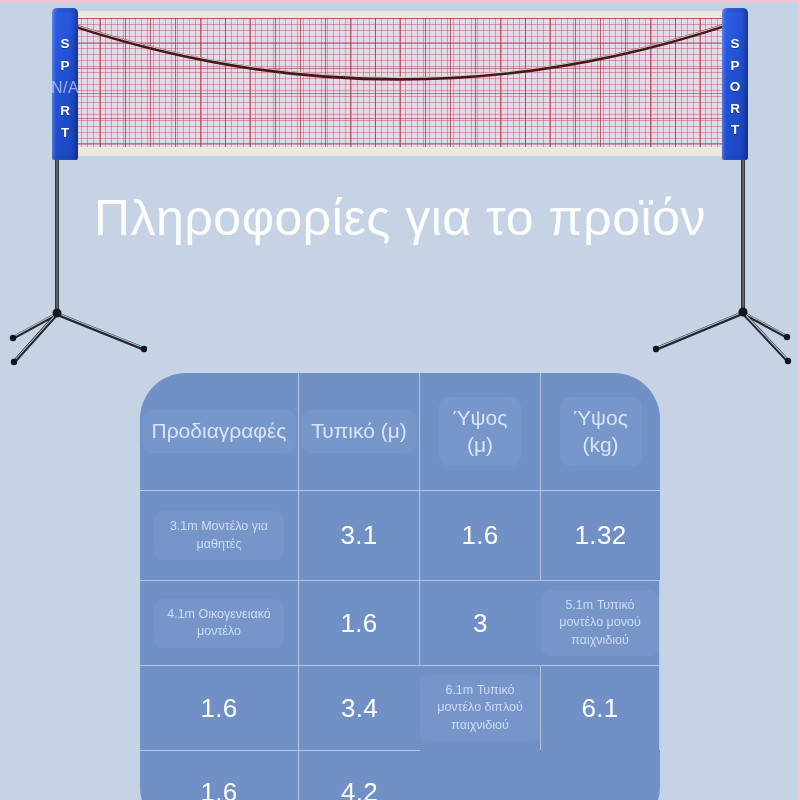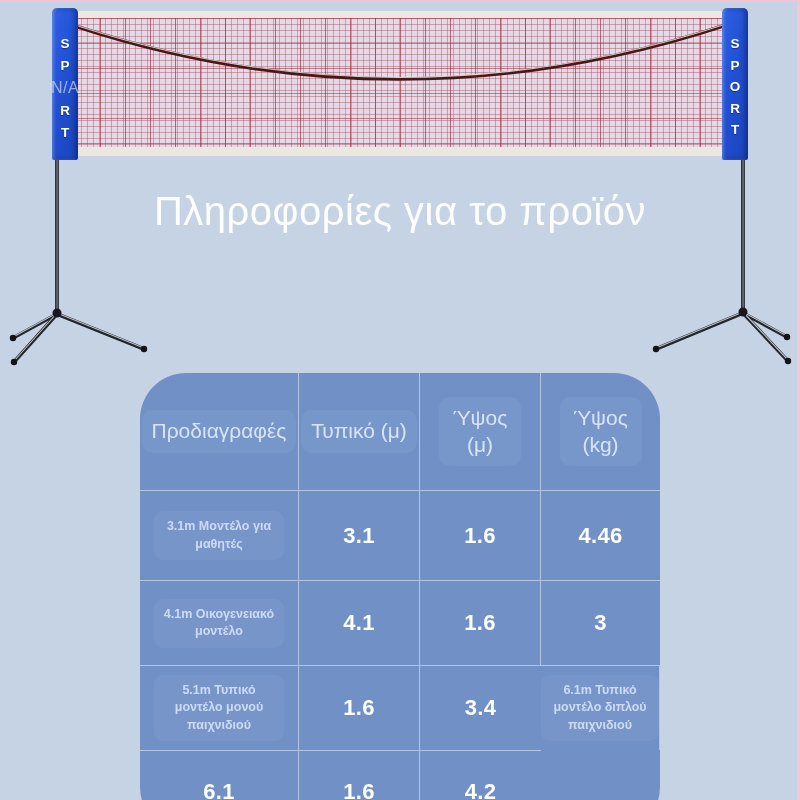--- a/index.html
+++ b/index.html
@@ -48,21 +48,21 @@
     position:absolute;width:4px;z-index:2;
     background:linear-gradient(to right,#1f2328,#6a737d 55%,#22262b);
   }
   .pole-left{left:55px;top:158px;height:157px;}
   .pole-right{left:741px;top:158px;height:156px;}
   .tripod-svg{position:absolute;left:0;top:0;z-index:4;pointer-events:none;}
 
   
   .title{
     position:absolute;left:0;top:189px;width:800px;z-index:5;
-    text-align:center;font-size:40px;font-weight:400;letter-spacing:.5px;
+    text-align:center;font-size:50px;font-weight:400;letter-spacing:.5px;
     color:rgba(255,255,255,.96);
   }
 
   
   .spec-table{
     position:absolute;left:140px;top:338px;width:520px;height:460px;z-index:6;
     background:#7090c6;border-radius:46px;overflow:hidden;
     display:grid;
     grid-template-columns:159px 121px 121px 119px;
     grid-template-rows:117px 90px 85px 85px 83px;
@@ -80,24 +80,23 @@
     font-size:21px;line-height:1.25;text-align:center;
     color:rgba(230,239,255,.88);
     background:rgba(255,255,255,.055);border-radius:10px;padding:8px 10px;
   }
   .h-narrow{max-width:62px;}
   .r-label{
     font-size:12.5px;line-height:1.4;text-align:center;
     color:rgba(222,234,255,.82);
     background:rgba(255,255,255,.05);border-radius:9px;padding:7px 9px;
     max-width:112px;
-    font-weight:bold;
   }
   .val{
-    font-size:22px;font-weight:bold;letter-spacing:.3px;color:#ffffff;
+    font-size:26px;font-weight:normal;letter-spacing:.3px;color:#ffffff;
   }
 </style>
 </head>
 <body>
 
 <div class="canvas">
 
   <div class="edge-top"></div>
   <div class="edge-right"></div>
 
@@ -170,30 +169,27 @@
     <div class="cell">
       <span class="r-label">3.1m Μοντέλο για μαθητές</span>
     </div>
     <div class="cell">
       <span class="val">3.1</span>
     </div>
     <div class="cell">
       <span class="val">1.6</span>
     </div>
     <div class="cell c-last">
-      <span class="val">4.46</span>
+      <span class="val">1.32</span>
     </div>
 
     <div class="cell">
       <span class="r-label">4.1m Οικογενειακό μοντέλο</span>
     </div>
     <div class="cell">
-      <span class="val">4.1</span>
-    </div>
-    <div class="cell">
       <span class="val">1.6</span>
     </div>
     <div class="cell c-last">
       <span class="val">3</span>
     </div>
 
     <div class="cell">
       <span class="r-label">5.1m Τυπικό μοντέλο μονού παιχνιδιού</span>
     </div>
     <div class="cell">

